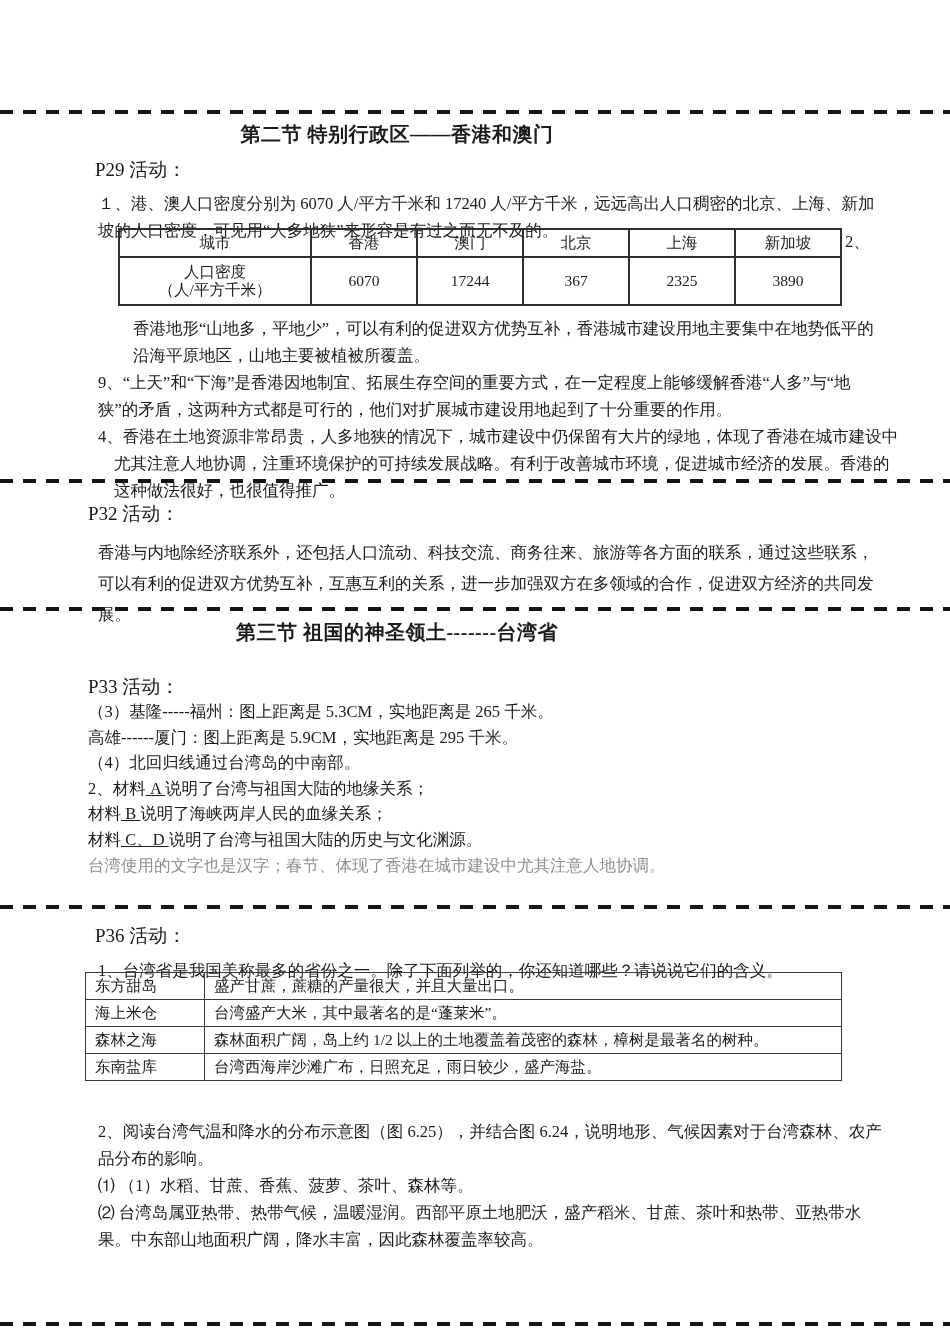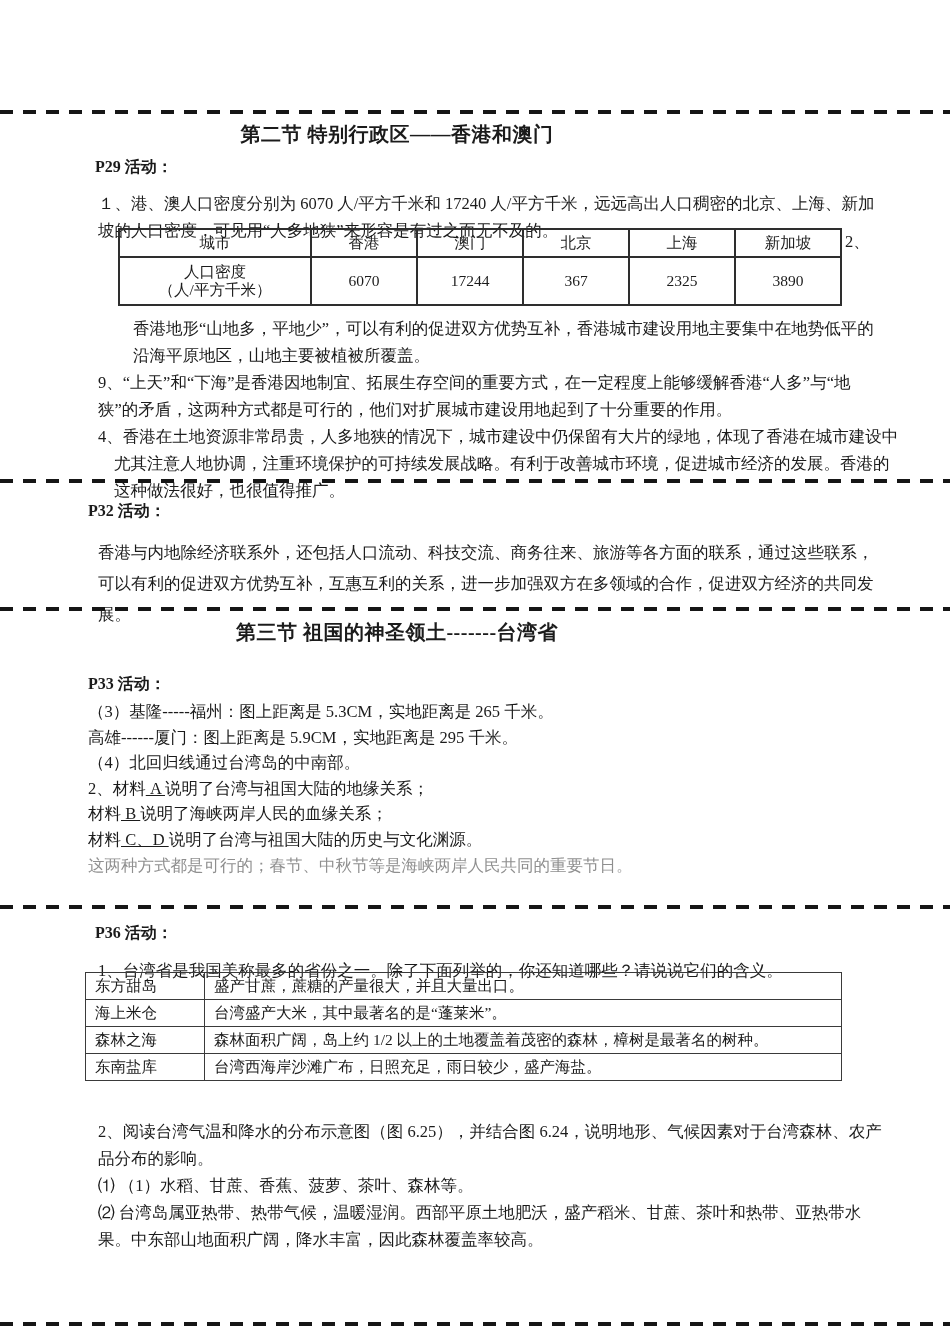--- a/index.html
+++ b/index.html
@@ -10,21 +10,21 @@
   }
   .sep {
     position:absolute; left:0; width:950px; height:4px;
     background:repeating-linear-gradient(to right,#161616 0 13px,transparent 13px 23px);
   }
   .title {
     position:absolute; left:0; width:794px; text-align:center;
     font-size:20px; font-weight:bold; margin:0; letter-spacing:0.5px;
   }
   .label {
-    position:absolute; left:88px; font-weight:bold; font-size:16px;
+    position:absolute; left:88px; font-weight:normal; font-size:19px;
   }
   .body {
     position:absolute; left:88px; width:788px; margin:10px;
     font-size:16.5px; line-height:27px; word-break:break-word;
   }
   .hang { padding-left:16px; text-indent:-16px; }
   .indent { left:123px; width:748px; }
   .side-marker {
     position:absolute; left:845px; top:227px; width:18px;
     font-size:16.5px; line-height:30px; word-break:break-all;
@@ -104,21 +104,21 @@
 
   <div class="label" style="top:674px">P33 活动：</div>
 
   <div class="plines">
     <div>（3）基隆-----福州：图上距离是 5.3CM，实地距离是 265 千米。</div>
     <div>高雄------厦门：图上距离是 5.9CM，实地距离是 295 千米。</div>
     <div>（4）北回归线通过台湾岛的中南部。</div>
     <div><span>2、材料</span><span class="u"> A </span><span>说明了台湾与祖国大陆的地缘关系；</span></div>
     <div><span>材料</span><span class="u"> B </span><span>说明了海峡两岸人民的血缘关系；</span></div>
     <div><span>材料</span><span class="u"> C、D </span><span>说明了台湾与祖国大陆的历史与文化渊源。</span></div>
-    <div class="gray">这两种方式都是可行的；春节、中秋节等是海峡两岸人民共同的重要节日。</div>
+    <div class="gray">台湾使用的文字也是汉字；春节、体现了香港在城市建设中尤其注意人地协调。</div>
   </div>
 
   <div class="sep" style="top:905px"></div>
 
   <div class="label" style="top:923px; left:95px">P36 活动：</div>
 
   <p class="body" style="top:947px">1、台湾省是我国美称最多的省份之一。除了下面列举的，你还知道哪些？请说说它们的含义。</p>
 
   <table class="t2">
     <tbody>

